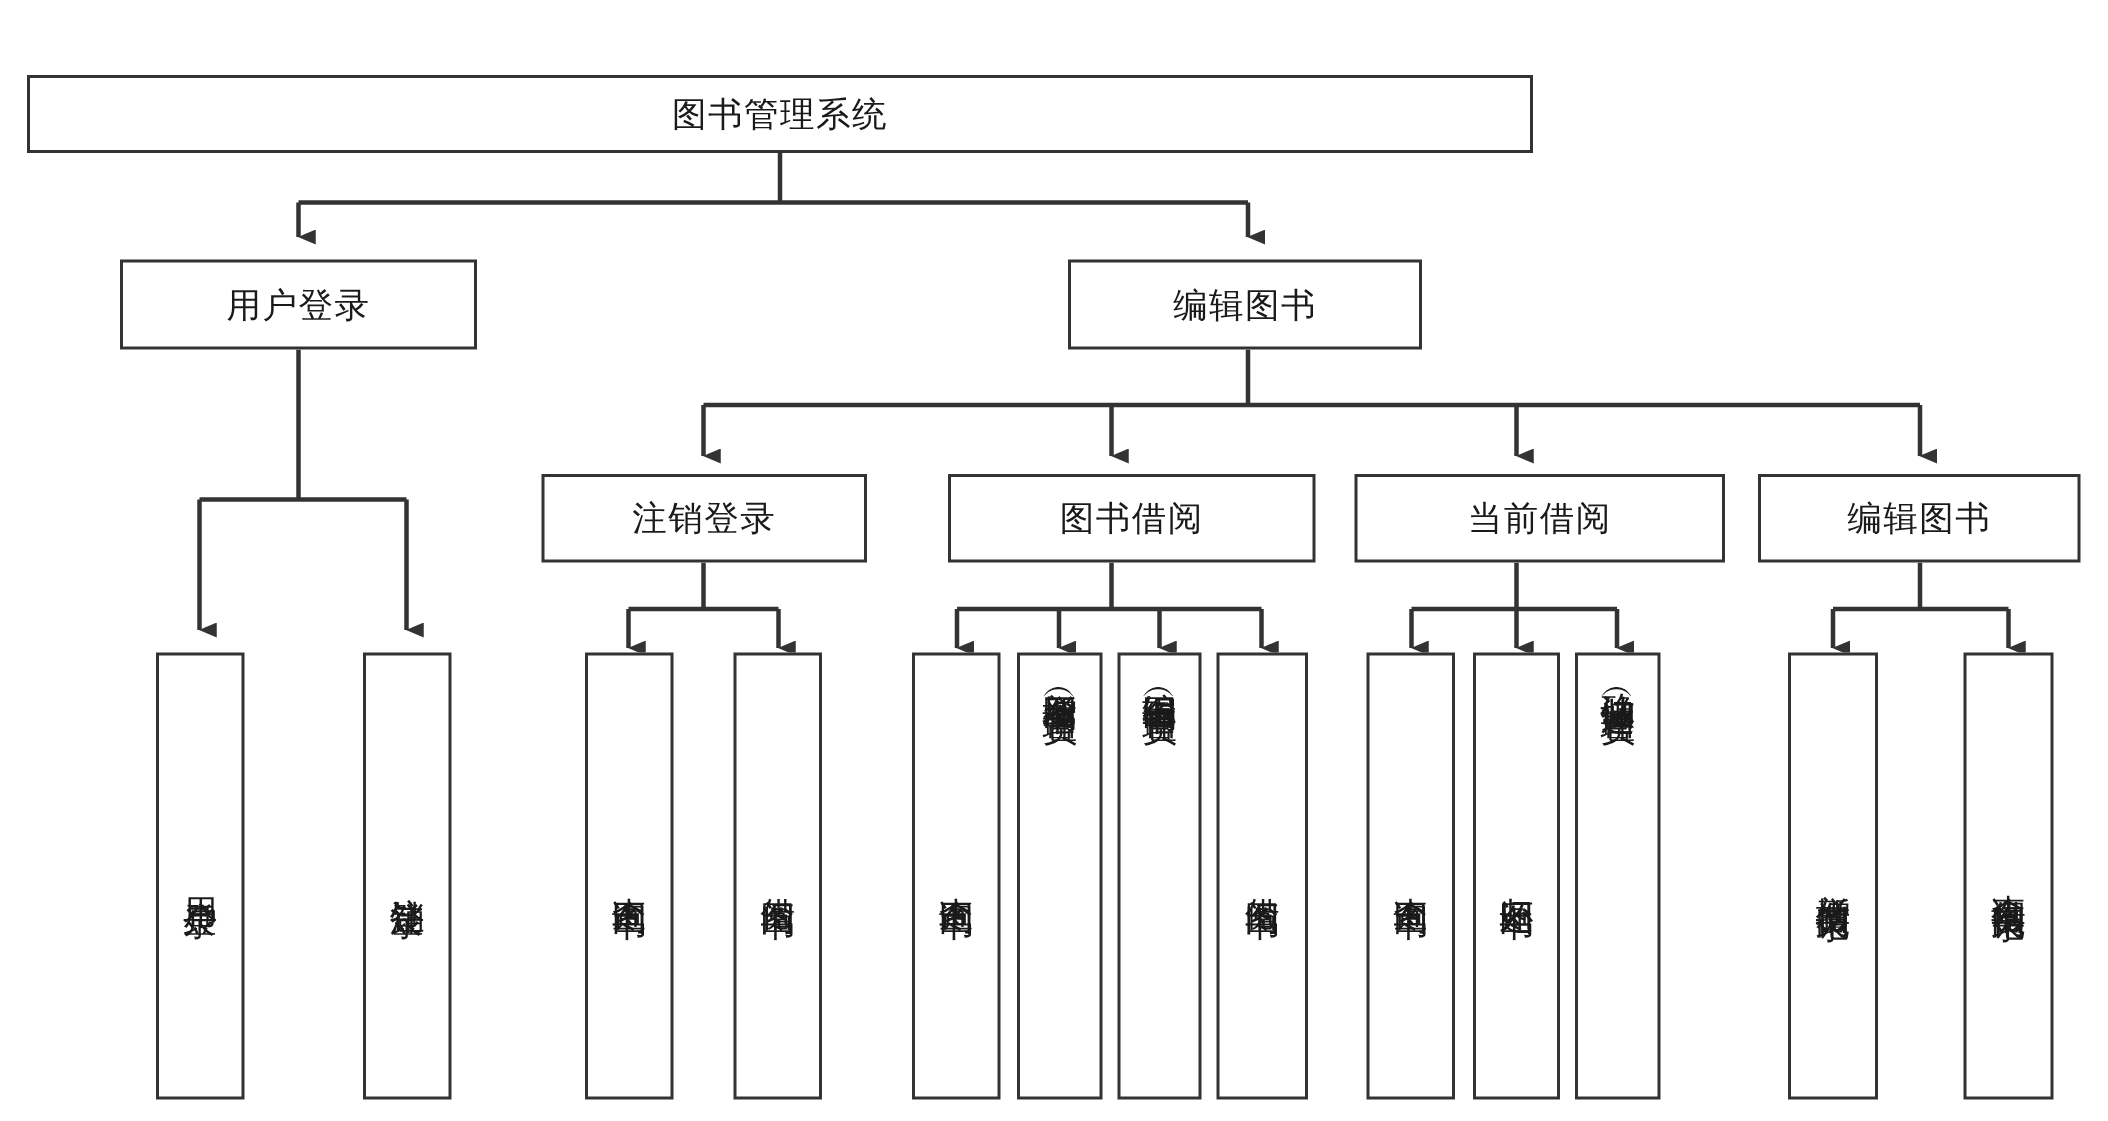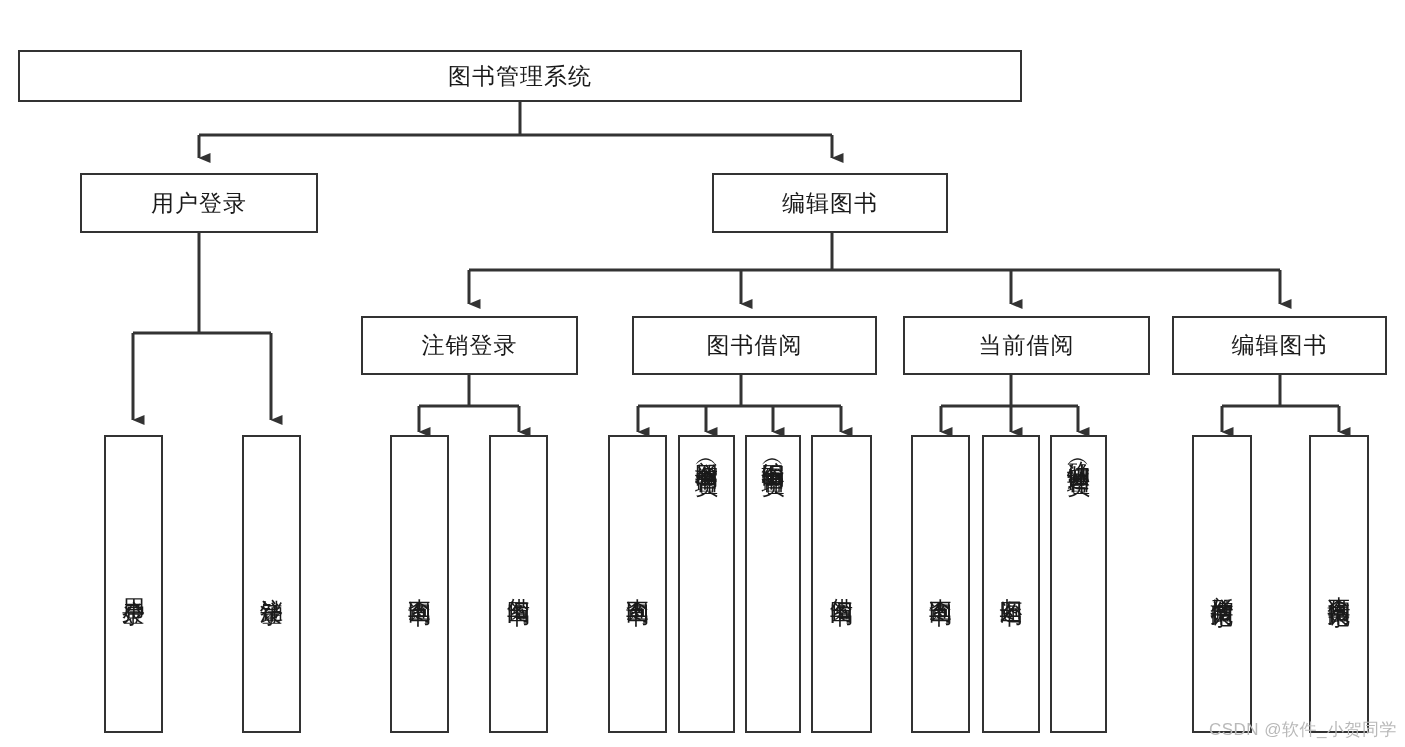--- a/index.html
+++ b/index.html
@@ -184,15 +184,14 @@
     <span class="node-label">确认归还（管理员）</span>
   </div>
 
   <div class="node v center" style="left:1192px; top:435px; width:60px; height:298px;">
     <span class="node-label">新增借阅记录</span>
   </div>
   <div class="node v center" style="left:1309px; top:435px; width:60px; height:298px;">
     <span class="node-label">查询借阅记录</span>
   </div>
 
-  <div id="watermark">CSDN @软件_小贺同学</div>
 
 </div>
 
 </body></html>

